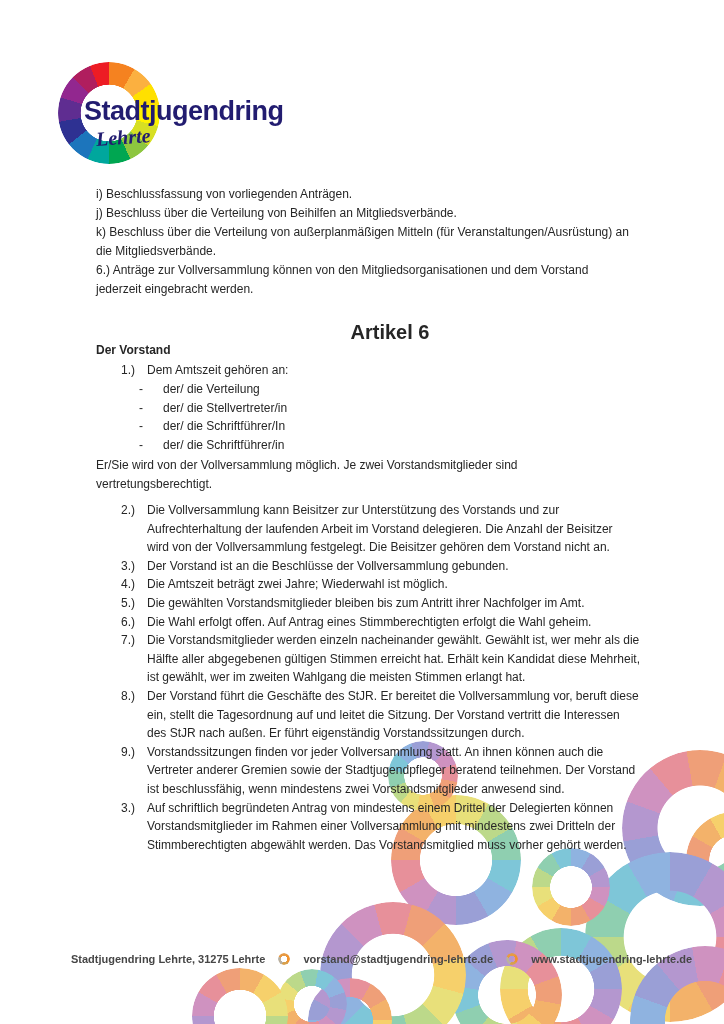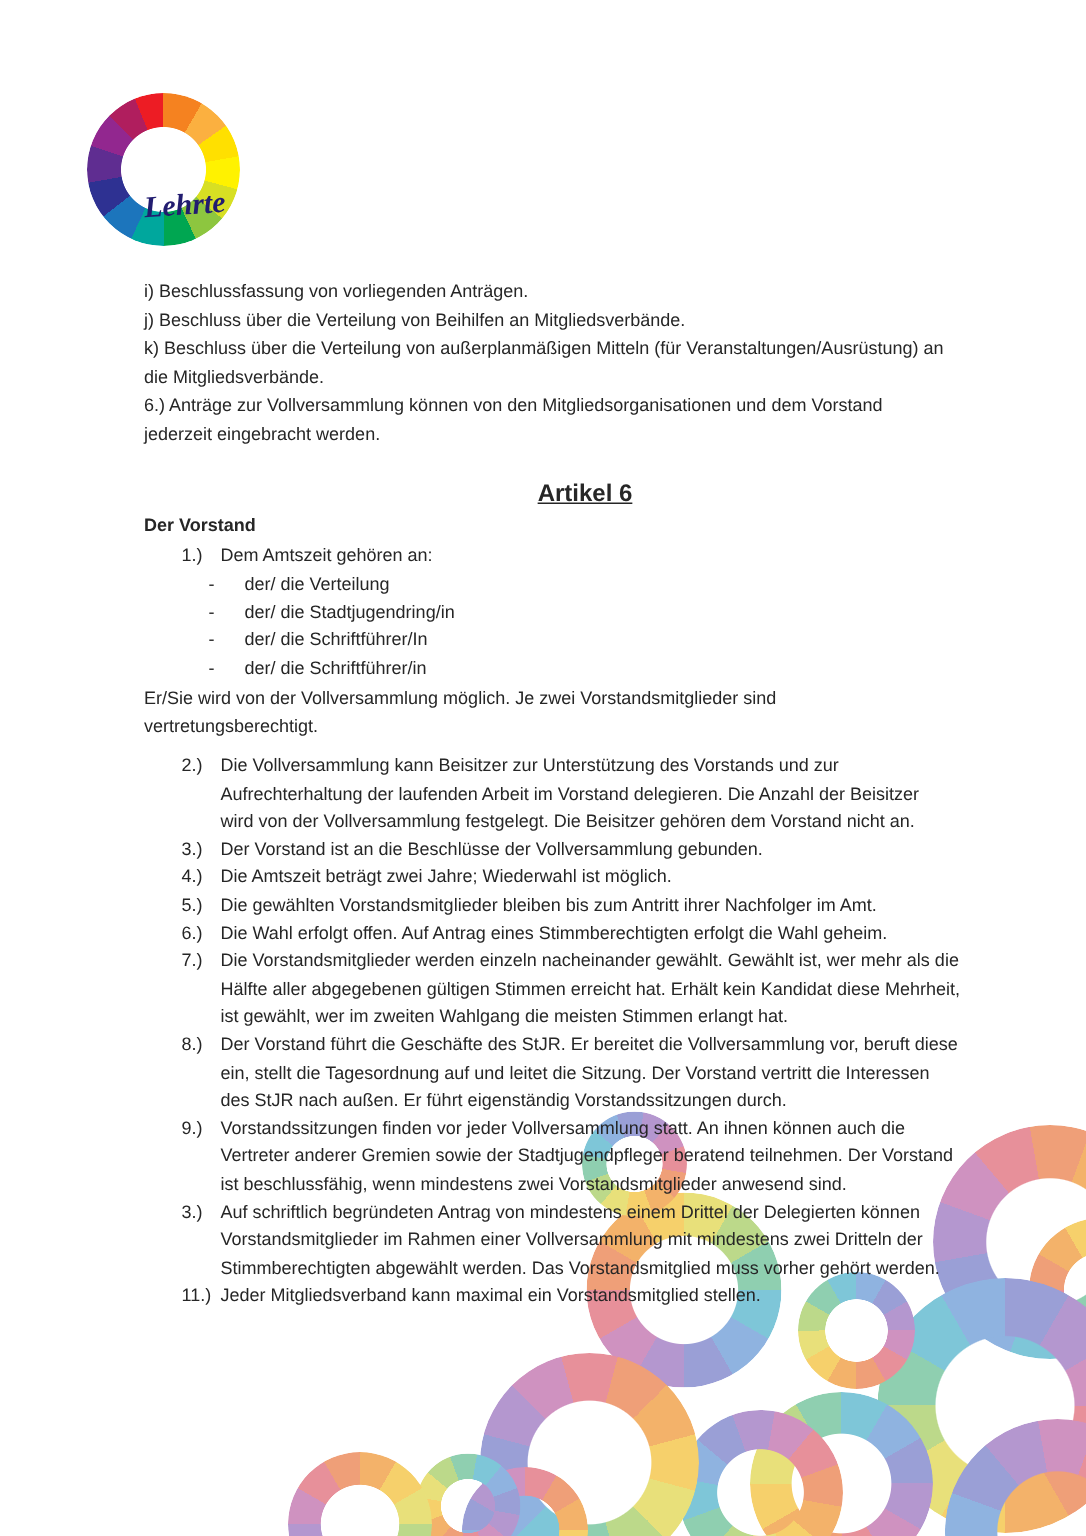--- a/index.html
+++ b/index.html
@@ -49,21 +49,21 @@
     font-style:italic;font-weight:700;font-size:20px;
     color:#221c70;transform:rotate(-4deg);white-space:nowrap;
   }
 
   
   .content{position:absolute;left:80px;top:185px;width:588px;z-index:2;}
   .block{position:absolute;left:16px;width:100%;}
   .bodytext{font-size:12px;line-height:19px;white-space:pre-line;}
 
   .intro{top:0;}
-  .article-title{top:136px;text-align:center;margin-right:24px;font-size:16px;font-weight:700;text-decoration:underline;}
+  .article-title{top:136px;text-align:center;margin-right:24px;font-size:20px;font-weight:700;}
   .article-subtitle{top:158px;text-align:left;margin-right:24px;font-size:12px;font-weight:700;}
 
   .list{display:flex;flex-direction:column;}
   .li{display:flex;font-size:12px;line-height:18.6px;}
   .li .num{margin-left:25px;width:26px;flex:0 0 26px;}
   .li .txt{flex:1;white-space:pre-line;}
 
   .item1{top:176px;}
   .item1 .li{line-height:18.8px;}
   .member{display:flex;font-size:12px;line-height:18.8px;}
@@ -107,20 +107,21 @@
     <div class="ring" style="left:452px;top:940px;--d:110px;--hole:53%;--rot:100deg;"></div>
     <div class="ring" style="left:320px;top:902px;--d:146px;--hole:57%;--rot:45deg;"></div>
     <div class="ring" style="left:388px;top:741px;--d:70px;--hole:54%;--rot:130deg;"></div>
     <div class="ring" style="left:308px;top:978px;--d:84px;--hole:55%;--rot:60deg;"></div>
     <div class="ring" style="left:277px;top:969px;--d:70px;--hole:52%;--rot:220deg;"></div>
     <div class="ring" style="left:192px;top:968px;--d:96px;--hole:55%;--rot:0deg;"></div>
   </div>
 
   <div class="logo">
     <div class="ring vivid wheel"></div>
+    <div class="logo-title">Stadtjugendring</div>
     <div class="logo-subtitle">Lehrte</div>
   </div>
 
   <div class="content">
 
     <div class="block intro bodytext">i) Beschlussfassung von vorliegenden Anträgen.
 j) Beschluss über die Verteilung von Beihilfen an Mitgliedsverbände.
 k) Beschluss über die Verteilung von außerplanmäßigen Mitteln (für Veranstaltungen/Ausrüstung) an
 die Mitgliedsverbände.
 6.) Anträge zur Vollversammlung können von den Mitgliedsorganisationen und dem Vorstand
@@ -133,21 +134,21 @@
       <div class="li">
         <span class="num">1.)</span>
         <span class="txt">Dem Amtszeit gehören an:</span>
       </div>
       <div class="member">
         <span class="dash">-</span>
         <span class="txt">der/ die Verteilung</span>
       </div>
       <div class="member">
         <span class="dash">-</span>
-        <span class="txt">der/ die Stadtjugendring/in</span>
+        <span class="txt">der/ die Stellvertreter/in</span>
       </div>
       <div class="member">
         <span class="dash">-</span>
         <span class="txt">der/ die Schriftführer/In</span>
       </div>
       <div class="member">
         <span class="dash">-</span>
         <span class="txt">der/ die Schriftführer/in</span>
       </div>
     </div>
@@ -195,22 +196,25 @@
         <span class="txt">Vorstandssitzungen finden vor jeder Vollversammlung statt. An ihnen können auch die
 Vertreter anderer Gremien sowie der Stadtjugendpfleger beratend teilnehmen. Der Vorstand
 ist beschlussfähig, wenn mindestens zwei Vorstandsmitglieder anwesend sind.</span>
       </div>
       <div class="li">
         <span class="num">3.)</span>
         <span class="txt">Auf schriftlich begründeten Antrag von mindestens einem Drittel der Delegierten können
 Vorstandsmitglieder im Rahmen einer Vollversammlung mit mindestens zwei Dritteln der
 Stimmberechtigten abgewählt werden. Das Vorstandsmitglied muss vorher gehört werden.</span>
       </div>
-      <div class="li">
-        <span class="num">11.)</span>
-        <span class="txt">Jeder Mitgliedsverband kann maximal ein Vorstandsmitglied stellen.</span>
-      </div>
     </div>
 
   </div>
 
+  <div class="footer">
+    <span>Stadtjugendring Lehrte, 31275 Lehrte</span>
+    <span class="mini-ring"></span>
+    <span>vorstand@stadtjugendring-lehrte.de</span>
+    <span class="mini-ring"></span>
+    <span>www.stadtjugendring-lehrte.de</span>
+  </div>
 
 </div>
 
 </body></html>

